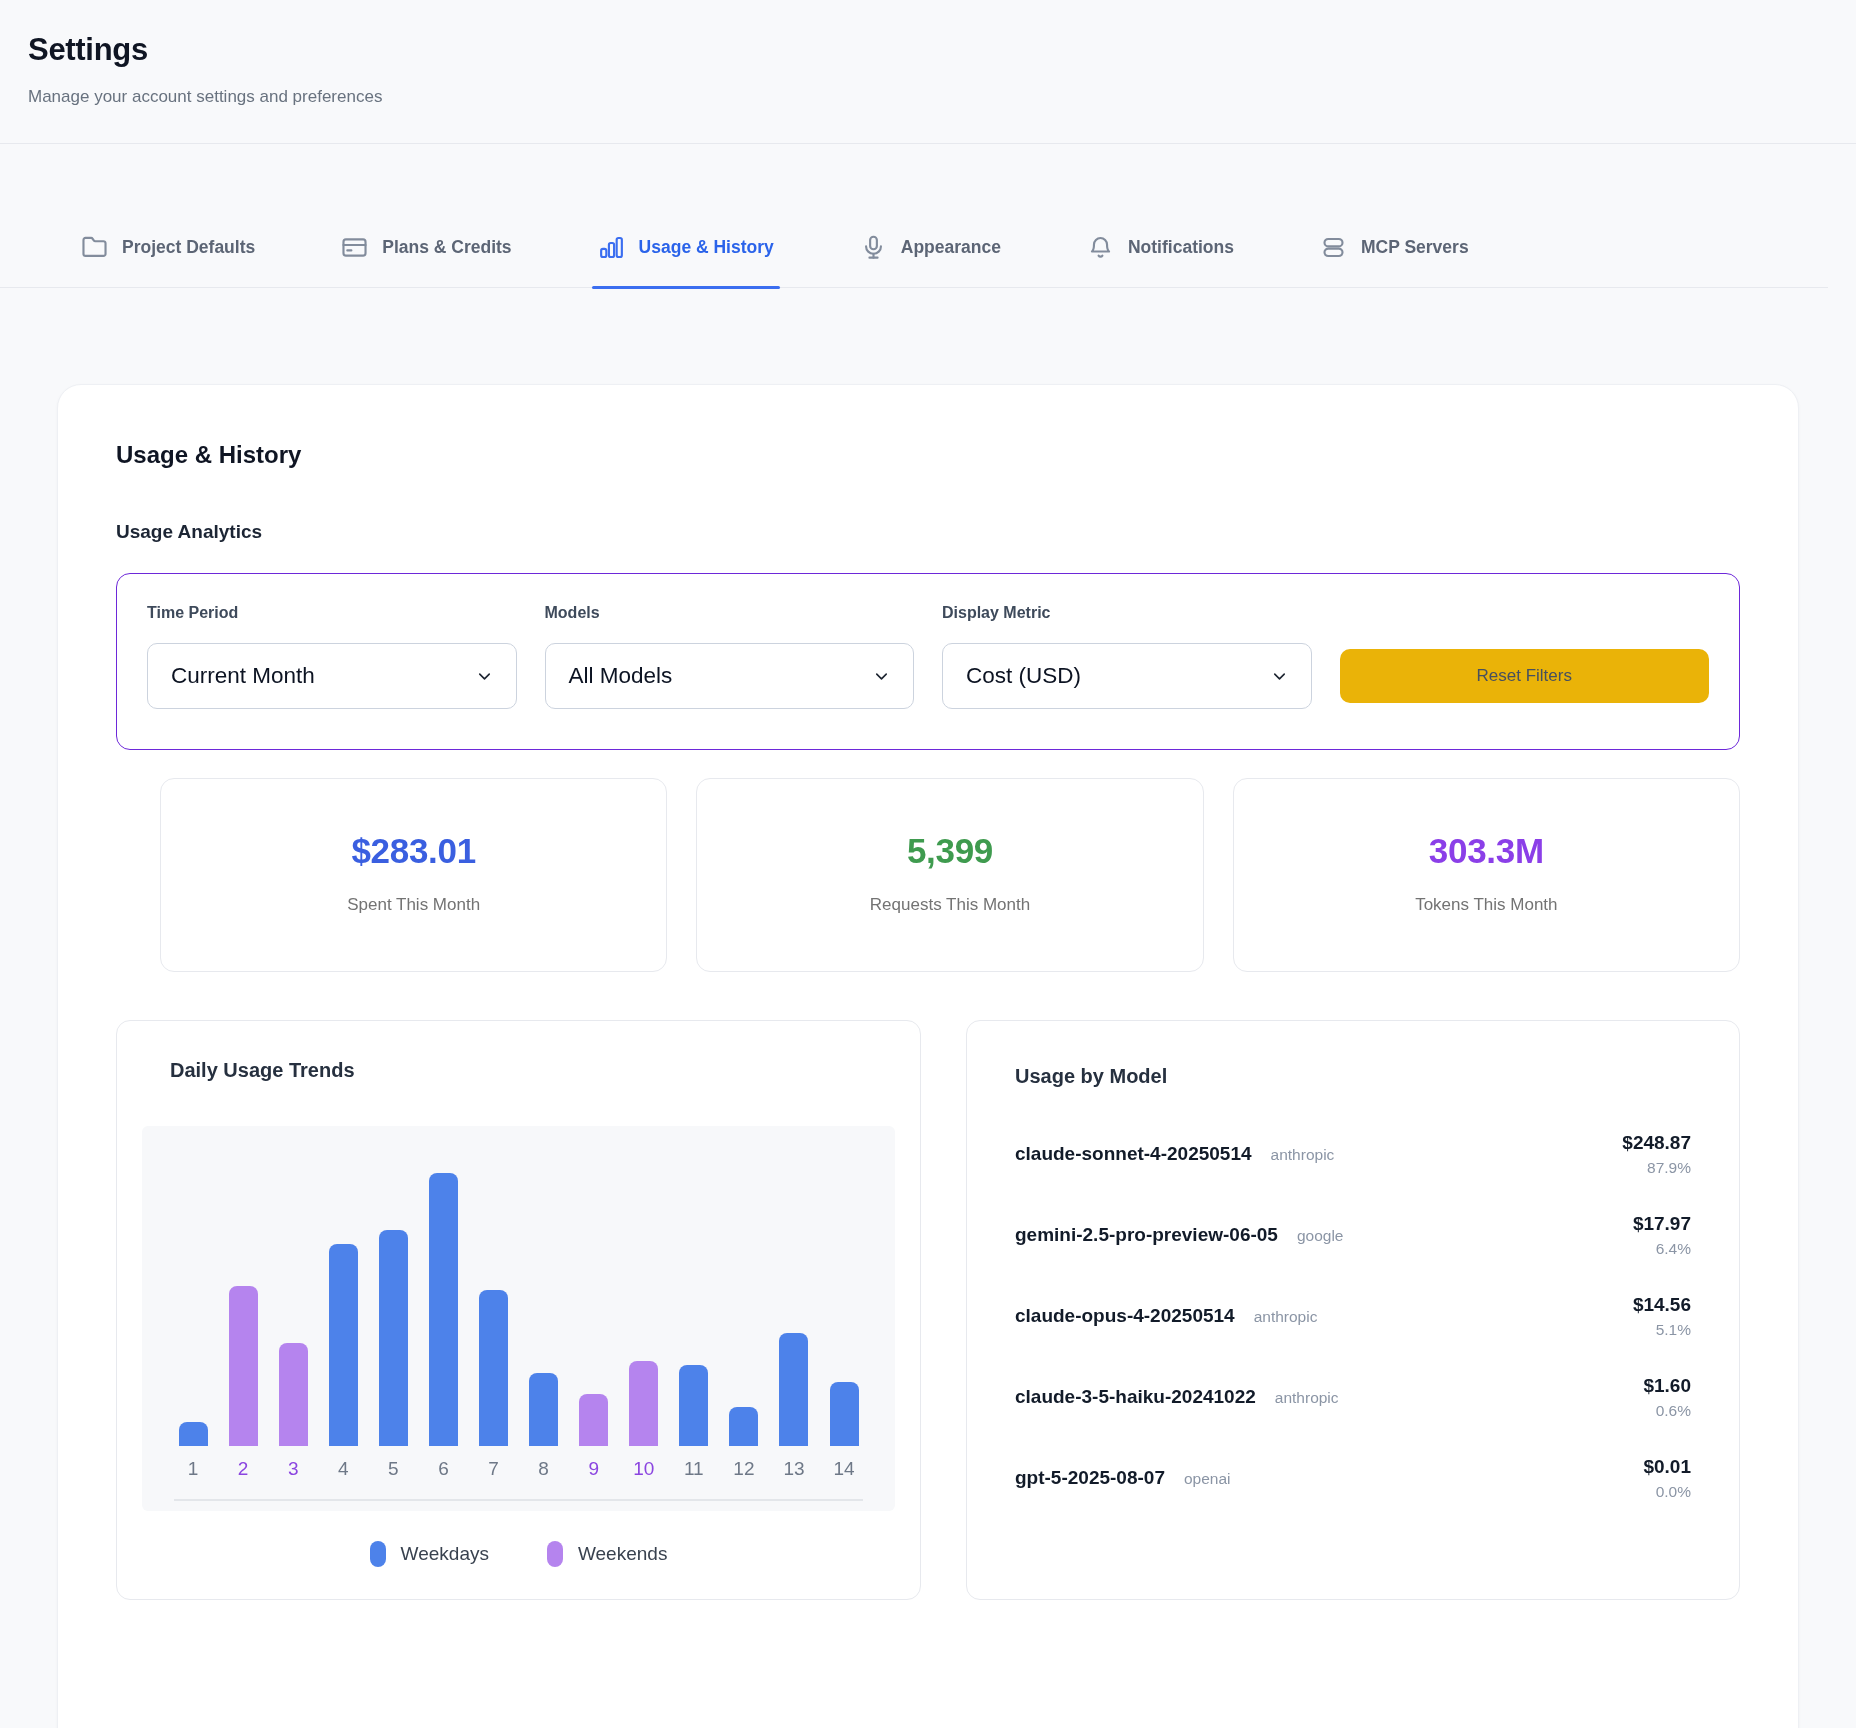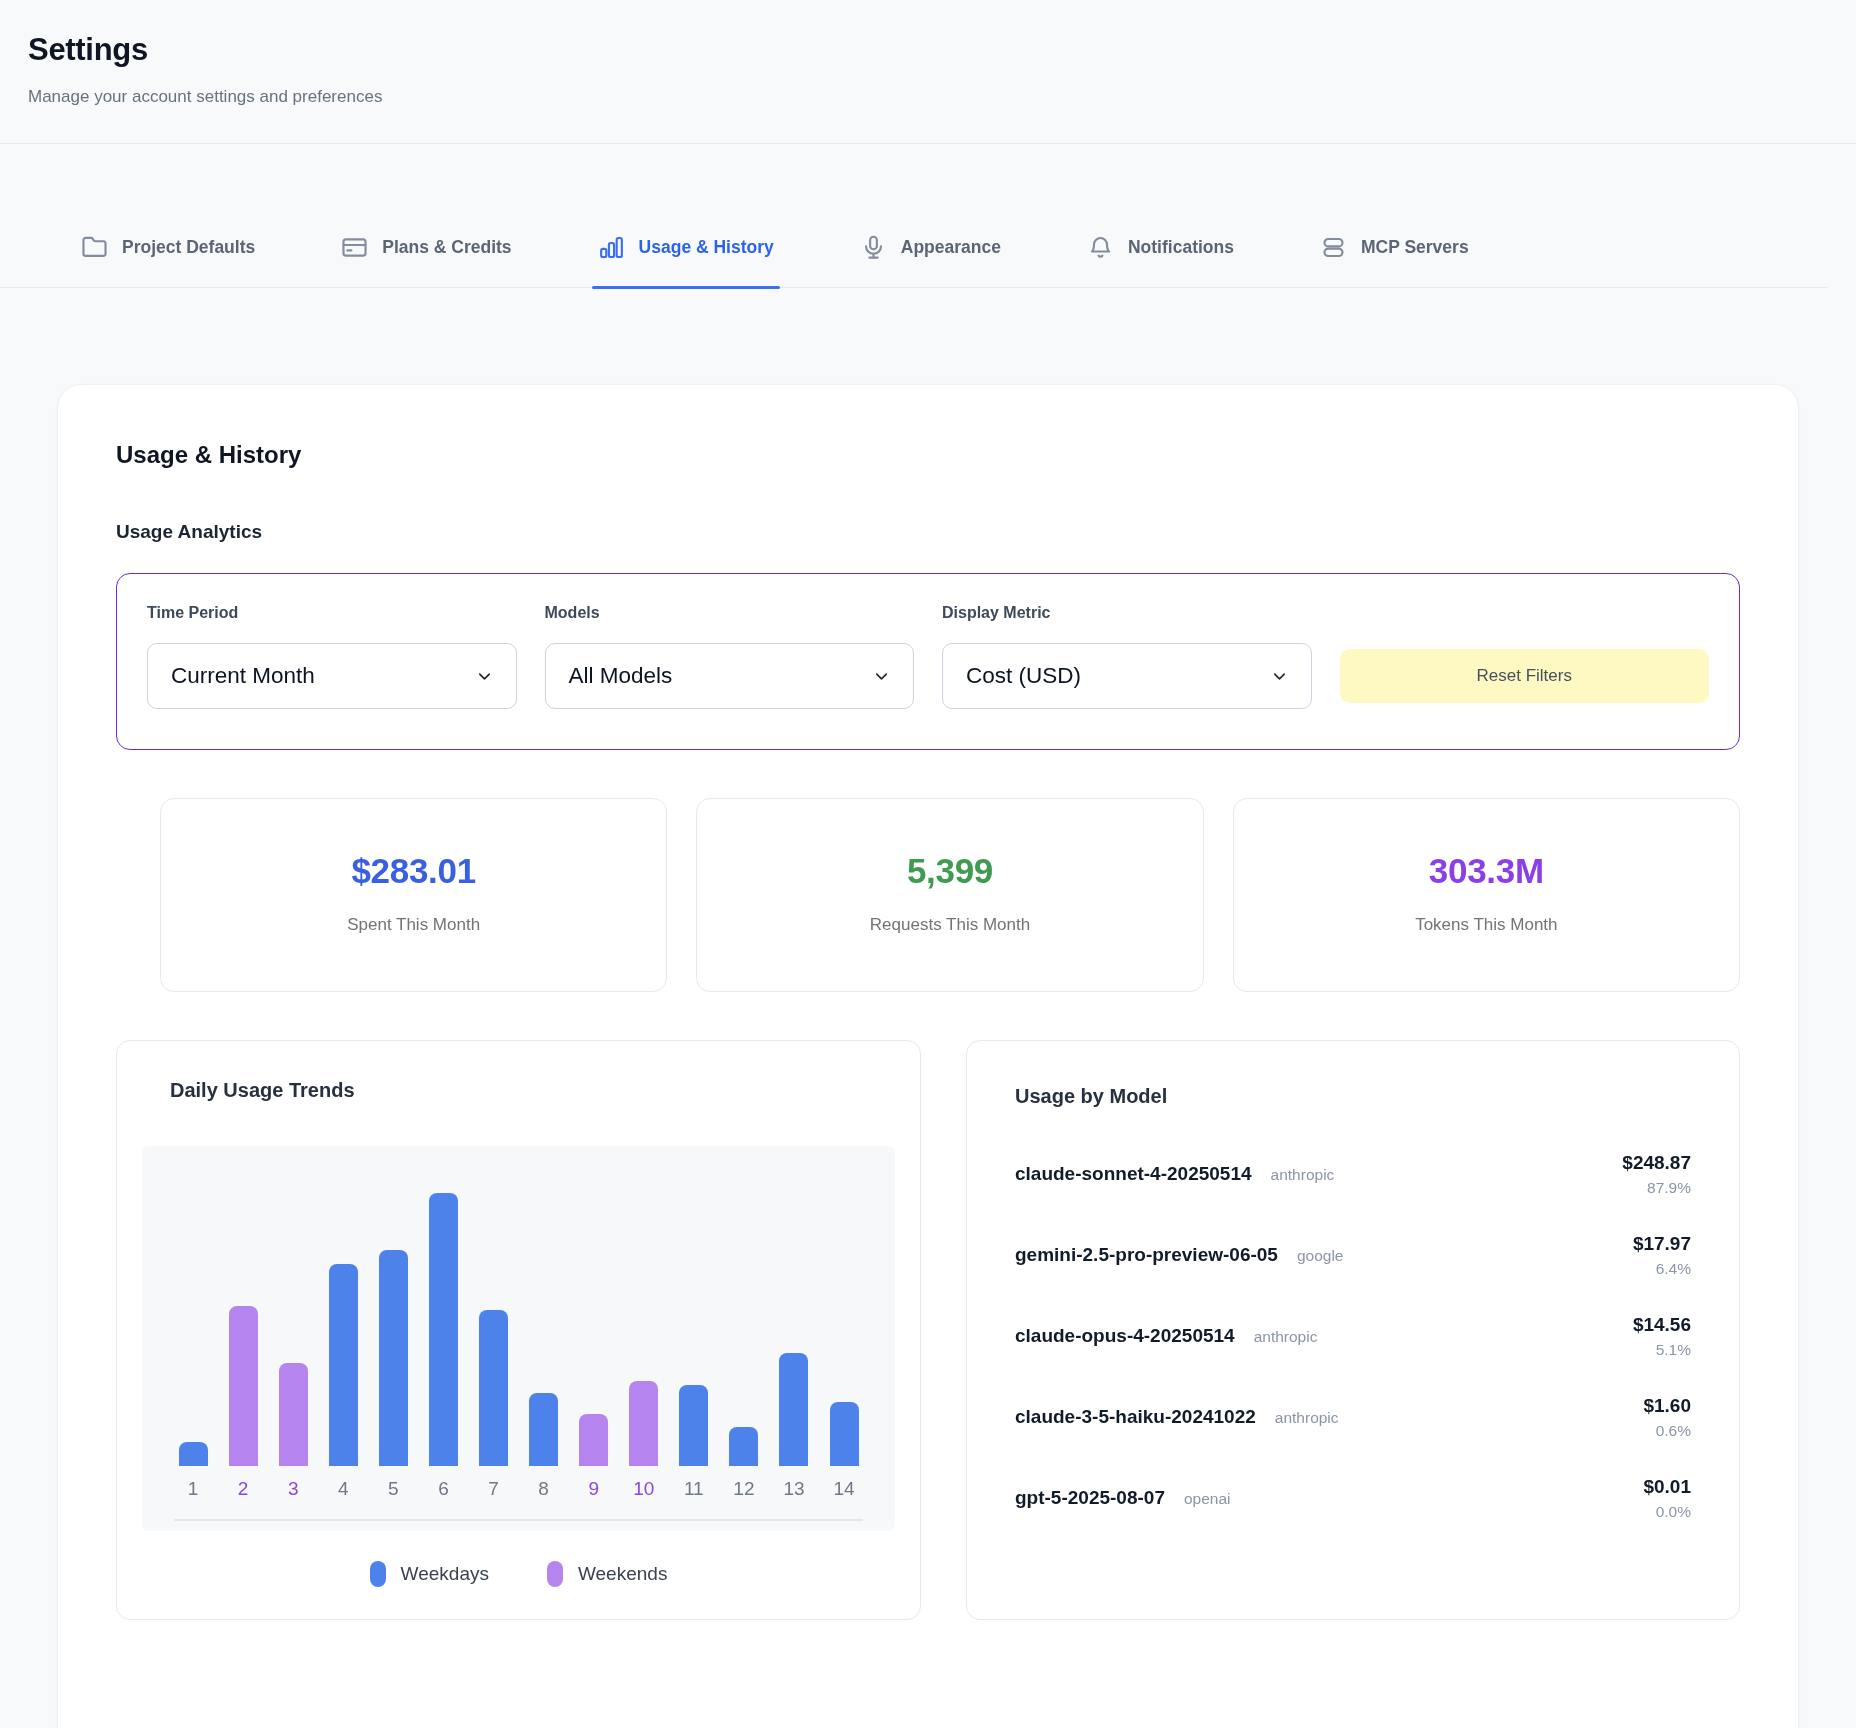--- a/index.html
+++ b/index.html
@@ -59,26 +59,26 @@
     height: 66px; border: 1.5px solid #ccd3de; border-radius: 10px;
     display: flex; align-items: center; justify-content: space-between;
     padding: 0 22px 0 23px; background: #fff; cursor: pointer;
   }
   .select-value { font-size: 22.5px; color: #0c1322; }
   .select-chevron { width: 19px; height: 19px; display: inline-flex; }
   .select-chevron svg { width: 100%; height: 100%; stroke: #1c2430; stroke-width: 2; fill: none; stroke-linecap: round; stroke-linejoin: round; }
   .reset-cell { display: flex; align-items: flex-end; }
   .reset-button {
     width: 100%; height: 54px; margin-bottom: 6px;
-    background: #fef9c3; border: none; border-radius: 10px;
+    background: #eab308; border: none; border-radius: 10px;
     font-family: inherit; font-size: 17px; font-weight: 500; color: #47505f; cursor: pointer;
   }
 
   
-  .stats-row { margin-top: 48px; display: grid; grid-template-columns: repeat(3, 1fr); gap: 29px; padding-left: 44px; }
+  .stats-row { margin-top: 28px; display: grid; grid-template-columns: repeat(3, 1fr); gap: 29px; padding-left: 44px; }
   .stat-card {
     border: 1px solid #e7e9ee; border-radius: 14px; background: #fff;
     text-align: center; padding: 52px 10px 56px 10px;
   }
   .stat-value { font-size: 35px; font-weight: 700; letter-spacing: -0.3px; }
   .stat-label { margin-top: 24px; font-size: 17px; color: #737373; }
 
   
   .bottom-row { margin-top: 48px; display: grid; grid-template-columns: 805px 1fr; gap: 45px; align-items: stretch; }
   .panel { border: 1px solid #e7e9ee; border-radius: 14px; background: #fff; }

